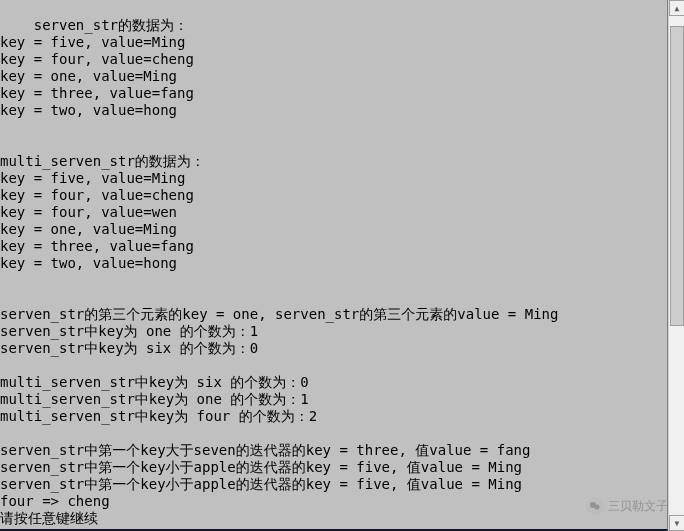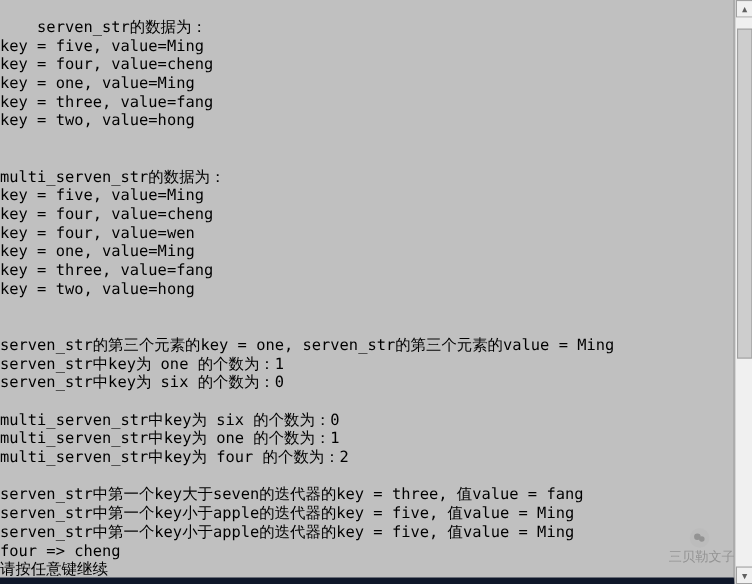--- a/index.html
+++ b/index.html
@@ -18,21 +18,21 @@
     position: relative;
     width: 684px;
     height: 531px;
     box-sizing: border-box;
   }
   .console {
     width: 668px;
     height: 531px;
     background: #c0c0c0;
     border-right: 1px solid #808080;
-    border-bottom: 6px solid #0f172a;
+    border-bottom: 2px solid #0f172a;
     box-sizing: border-box;
     white-space: pre;
     overflow: hidden;
     padding: 0;
     font-family: "SimSun", "宋体", "NSimSun", monospace;
     font-size: 14px;
     line-height: 17px;
   }
   .scrollbar {
     position: absolute;
@@ -80,21 +80,20 @@
   .watermark {
     position: absolute;
     right: 16px;
     bottom: 16px;
     display: flex;
     align-items: center;
     font-size: 12px;
     color: #888;
     opacity: 0.8;
     pointer-events: none;
-    flex-direction: column;
   }
   .watermark .wm-icon {
     width: 18px;
     height: 18px;
     border-radius: 50%;
     background: #bcbcbc;
     margin-right: 4px;
     display: flex;
     align-items: center;
     justify-content: center;

